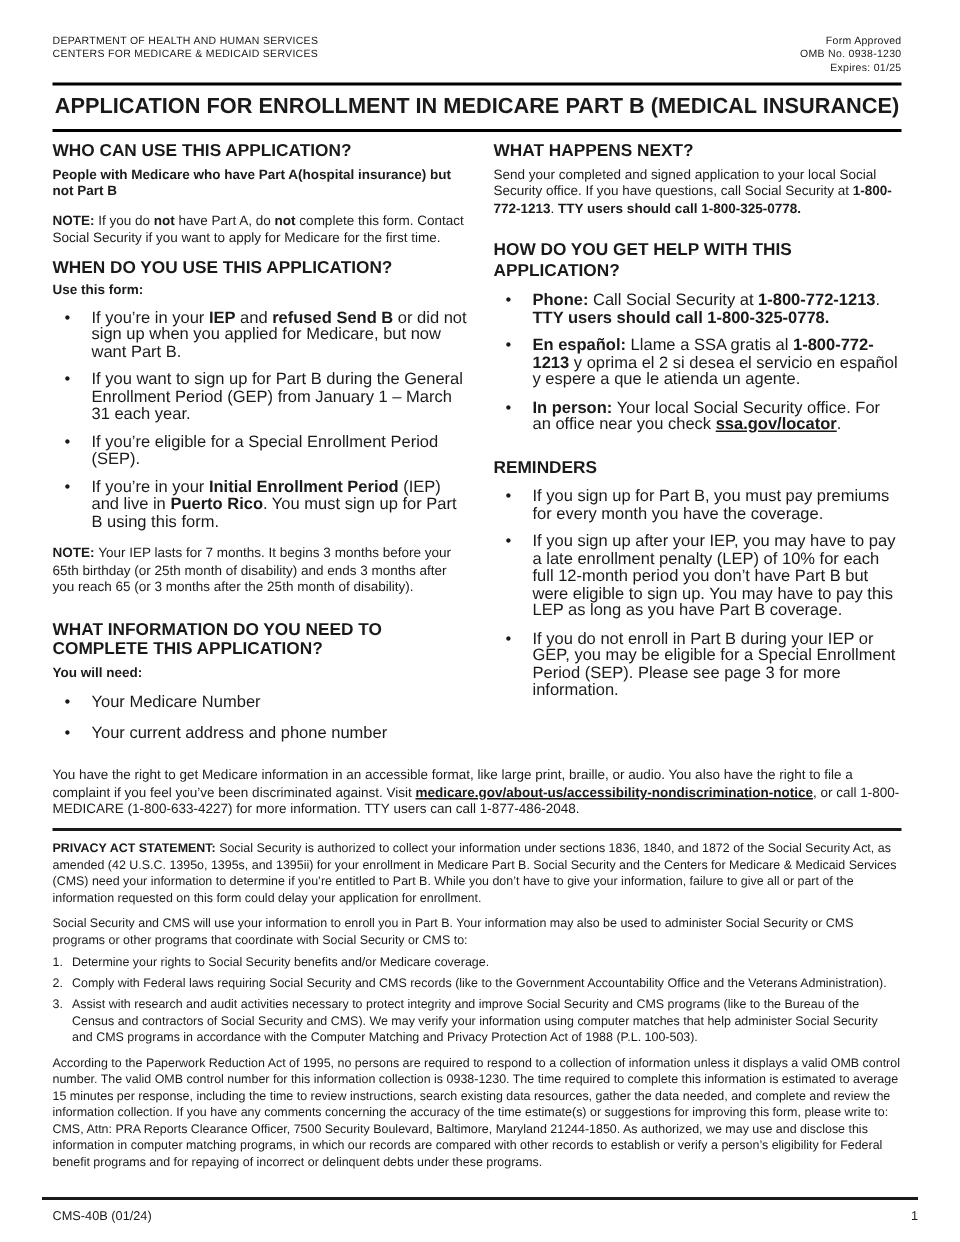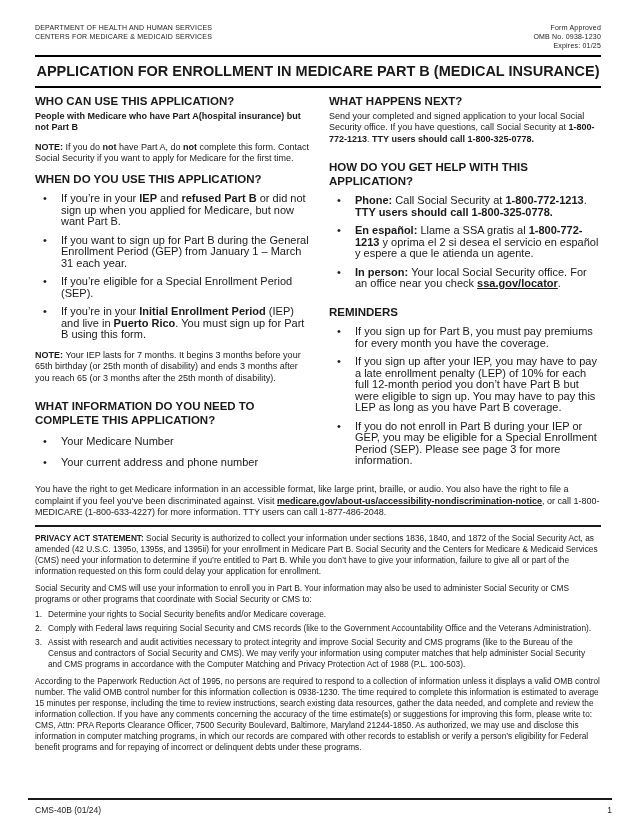--- a/index.html
+++ b/index.html
@@ -79,31 +79,33 @@
 
     <div class="col-l">
       <section>
         <h3 class="sec">WHO CAN USE THIS APPLICATION?</h3>
         <p class="body"><span class="b">People with Medicare who have Part A(hospital insurance) but not Part B</span></p>
         <p class="body mt-note"><span class="b">NOTE: </span><span>If you do </span><span class="b">not</span><span>  have Part A, do </span><span class="b">not</span><span>  complete this form. Contact Social Security if you want to apply for Medicare for the first time.</span></p>
       </section>
 
       <section class="gap-20">
         <h3 class="sec">WHEN DO YOU USE THIS APPLICATION?</h3>
+        <p class="body"><span class="b">Use this form:</span></p>
         <ul class="blt">
-          <li><span>If you’re in your </span><span class="b">IEP</span><span>  and </span><span class="b">refused Part B</span><span>  or did not sign up when you applied for Medicare, but now want Part B.</span></li>
+          <li><span>If you’re in your </span><span class="b">IEP</span><span>  and </span><span class="b">refused Send B</span><span>  or did not sign up when you applied for Medicare, but now want Part B.</span></li>
           <li><span>If you want to sign up for Part B during the General Enrollment Period (GEP) from January 1 – March 31 each year.</span></li>
           <li><span>If you’re eligible for a Special Enrollment Period (SEP).</span></li>
           <li><span>If you’re in your </span><span class="b">Initial Enrollment Period</span><span>  (IEP) and live in </span><span class="b">Puerto Rico</span><span>. You must sign up for Part B using this form.</span></li>
         </ul>
         <p class="body" style="margin-top:9px;"><span class="b">NOTE: </span><span>Your IEP lasts for 7 months. It begins 3 months before your 65th birthday (or 25th month of disability) and ends 3 months after you reach 65 (or 3 months after the 25th month of disability).</span></p>
       </section>
 
       <section class="gap-16">
         <h3 class="sec">WHAT INFORMATION DO YOU NEED TO COMPLETE THIS APPLICATION?</h3>
+        <p class="body"><span class="b">You will need:</span></p>
         <ul class="blt wide">
           <li><span>Your Medicare Number</span></li>
           <li><span>Your current address and phone number</span></li>
         </ul>
       </section>
     </div>
 
     <div class="col-r">
       <section>
         <h3 class="sec">WHAT HAPPENS NEXT?</h3>

